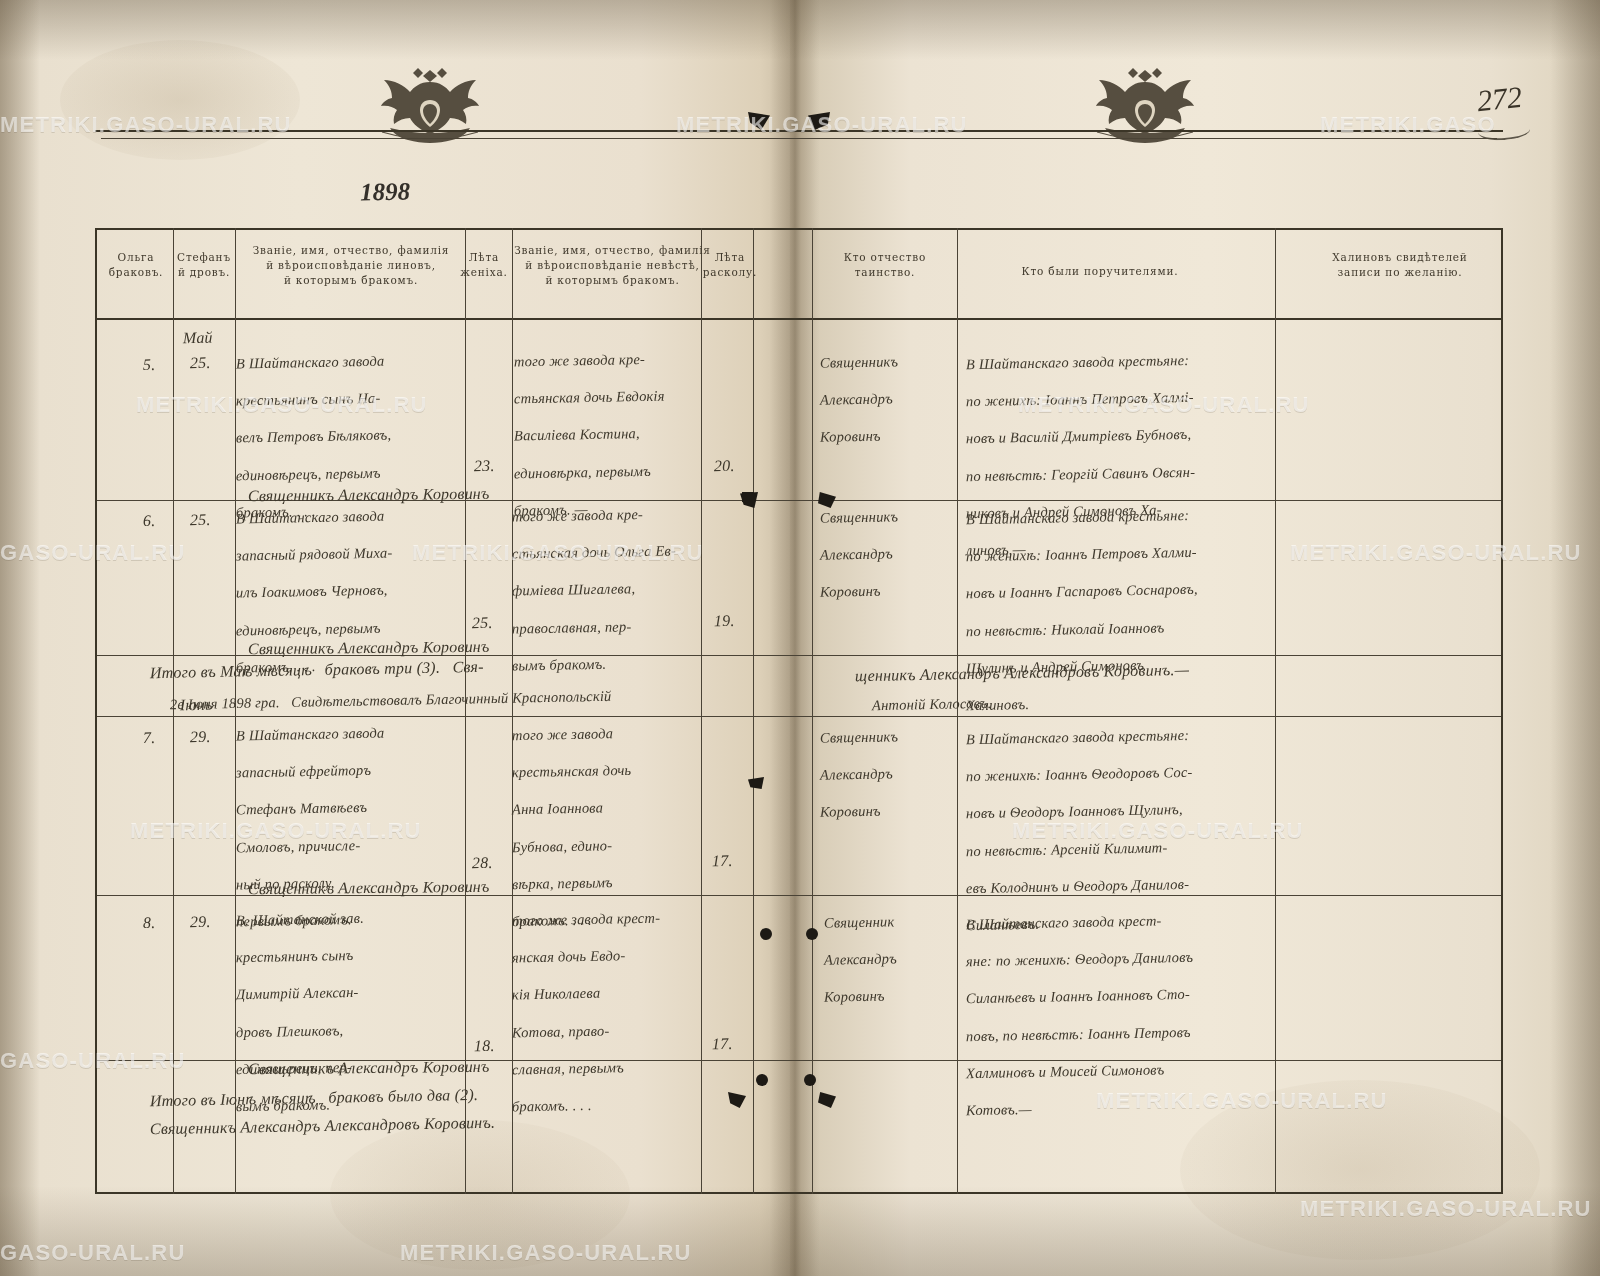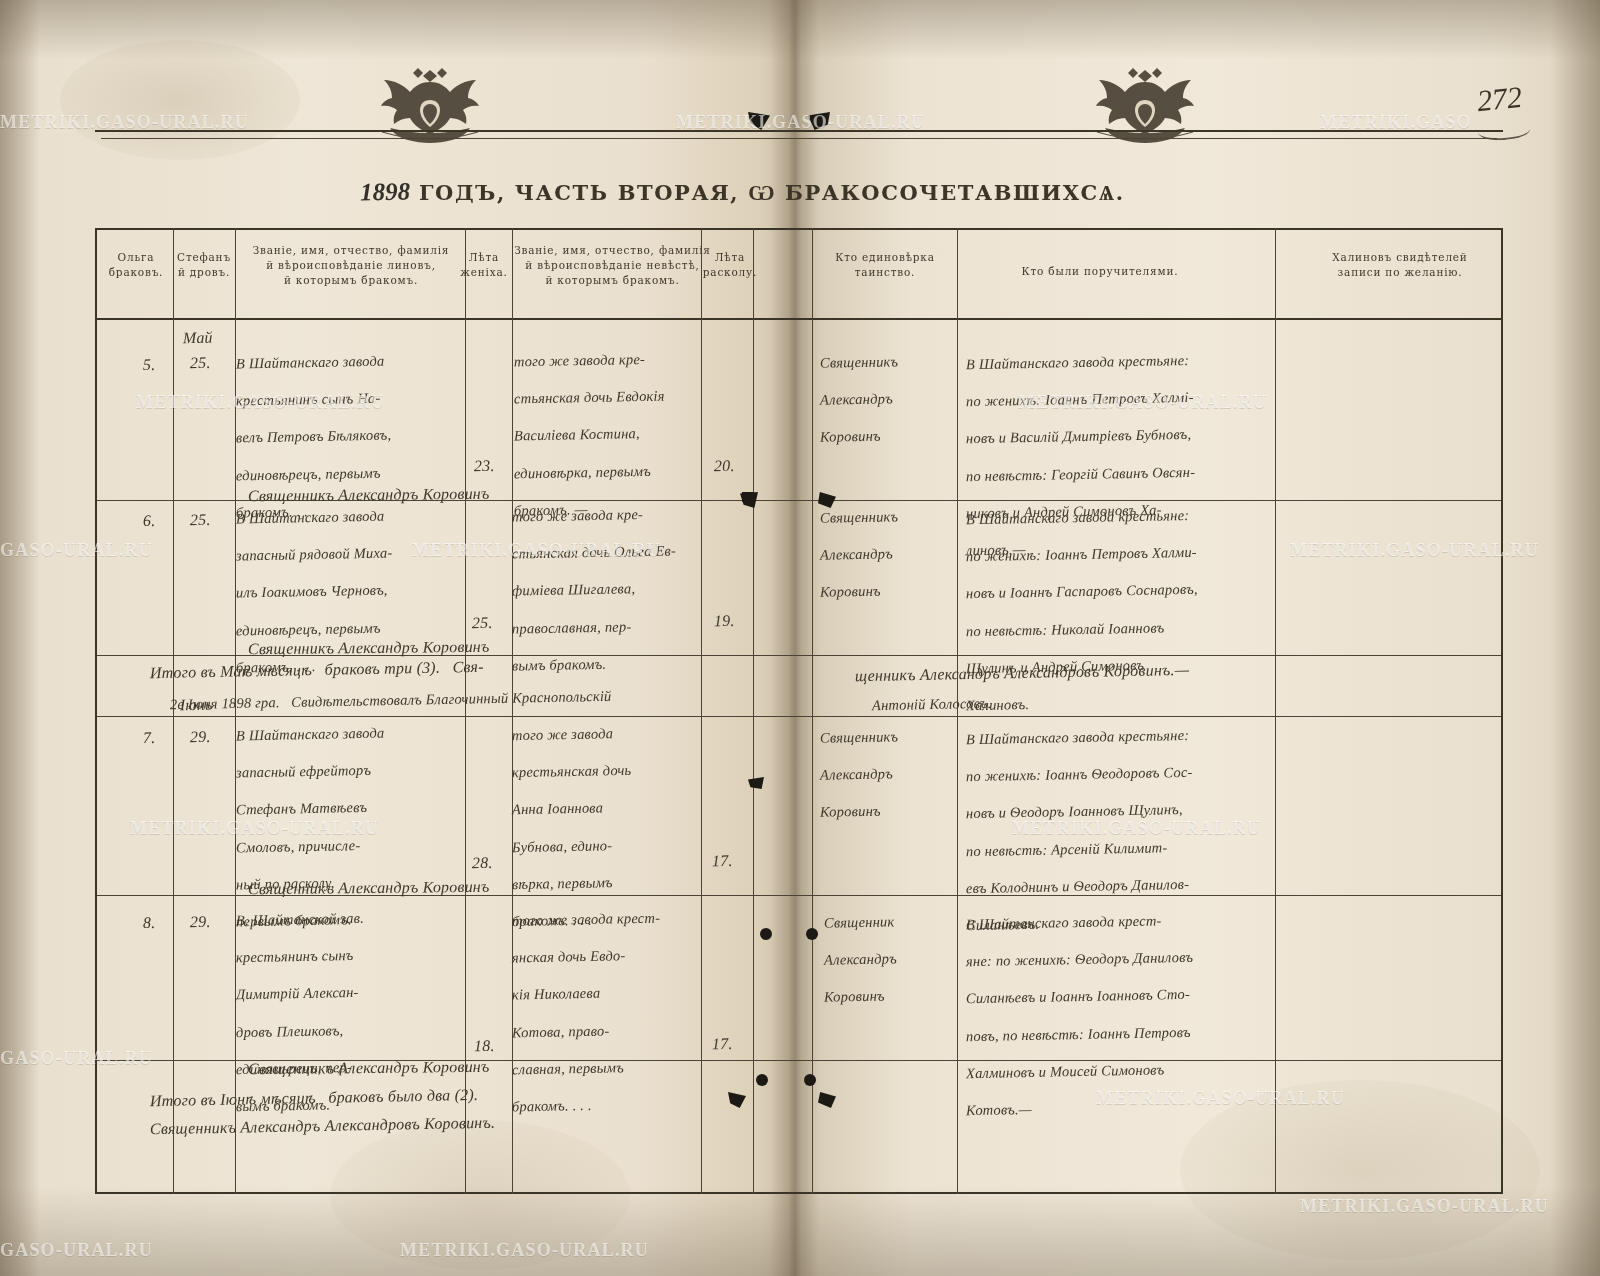--- a/index.html
+++ b/index.html
@@ -159,23 +159,23 @@
   .hw-m  { font-size: 16px;   letter-spacing: .2px; }
   .sk1 { transform: rotate(-1.1deg); }
   .sk2 { transform: rotate(-0.6deg); }
 
   .blk { position:absolute; }
   .blk .ln { display:block; }
 
   
   .wm {
     position: absolute;
-    font-family: Liberation Serif, serif;
+    font-family: Liberation Sans, sans-serif;
     font-weight: 700;
-    font-size: 18px;
+    font-size: 22px;
     letter-spacing: 1.2px;
     color: rgba(255,255,255,0.58);
     text-shadow: 0 1px 0 rgba(90,80,60,0.18);
     pointer-events: none;
     white-space: nowrap;
   }
 
   
   .tear {
     position:absolute;
@@ -237,21 +237,20 @@
         <path d="M12 70 q48 14 96 0"></path>
       </g>
     </svg>
   </div>
 
   <div class="rule h-rule rule-strong" style="left:95px;top:130px;width:1408px;height:2px;"></div>
   <div class="rule h-rule" style="left:101px;top:138px;width:1396px;"></div>
 
   <div class="title-line">
     <span class="title-year">1898</span>
-    <span>ГОДЪ, ЧАСТЬ ВТОРАЯ, Ѡ БРАКОСОЧЕТАВШИХСѦ.</span>
   </div>
 
   <div class="sheet">
 
     <div class="rule h-rule rule-strong" style="left:0;top:98px;width:1408px;height:2px;"></div>
     <div class="rule h-rule rule-strong" style="left:0;top:188px;width:1408px;height:2px;"></div>
     <div class="rule h-rule" style="left:0;top:370px;width:1408px;"></div>
     <div class="rule h-rule" style="left:0;top:525px;width:1408px;"></div>
     <div class="rule h-rule" style="left:0;top:586px;width:1408px;"></div>
     <div class="rule h-rule" style="left:0;top:765px;width:1408px;"></div>
@@ -291,21 +290,21 @@
   <div class="col-head" style="left:505px;top:243px;width:215px;">
     <span class="ln">Званіе, имя, отчество, фамилія</span><br>
     <span class="ln">й вѣроисповѣданіе невѣстѣ,</span><br>
     <span class="ln">й которымъ бракомъ.</span>
   </div>
   <div class="col-head" style="left:698px;top:250px;width:64px;">
     <span class="ln">Лѣта</span><br>
     <span class="ln">расколу.</span>
   </div>
   <div class="col-head" style="left:815px;top:250px;width:140px;">
-    <span class="ln">Кто единовѣрка</span><br>
+    <span class="ln">Кто отчество</span><br>
     <span class="ln">таинство.</span>
   </div>
   <div class="col-head" style="left:985px;top:264px;width:230px;">
     <span class="ln">Кто были поручителями.</span>
   </div>
   <div class="col-head" style="left:1300px;top:250px;width:200px;">
     <span class="ln">Халиновъ свидѣтелей</span><br>
     <span class="ln">записи по желанію.</span>
   </div>
 

